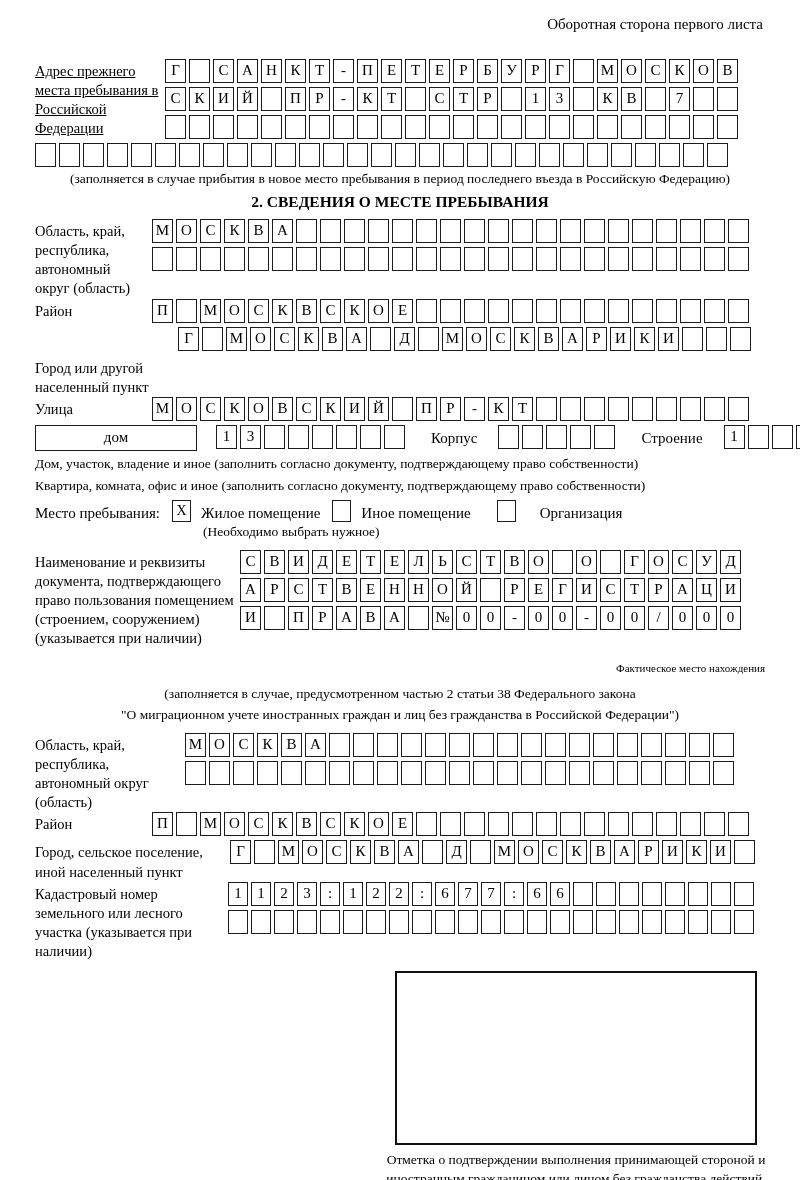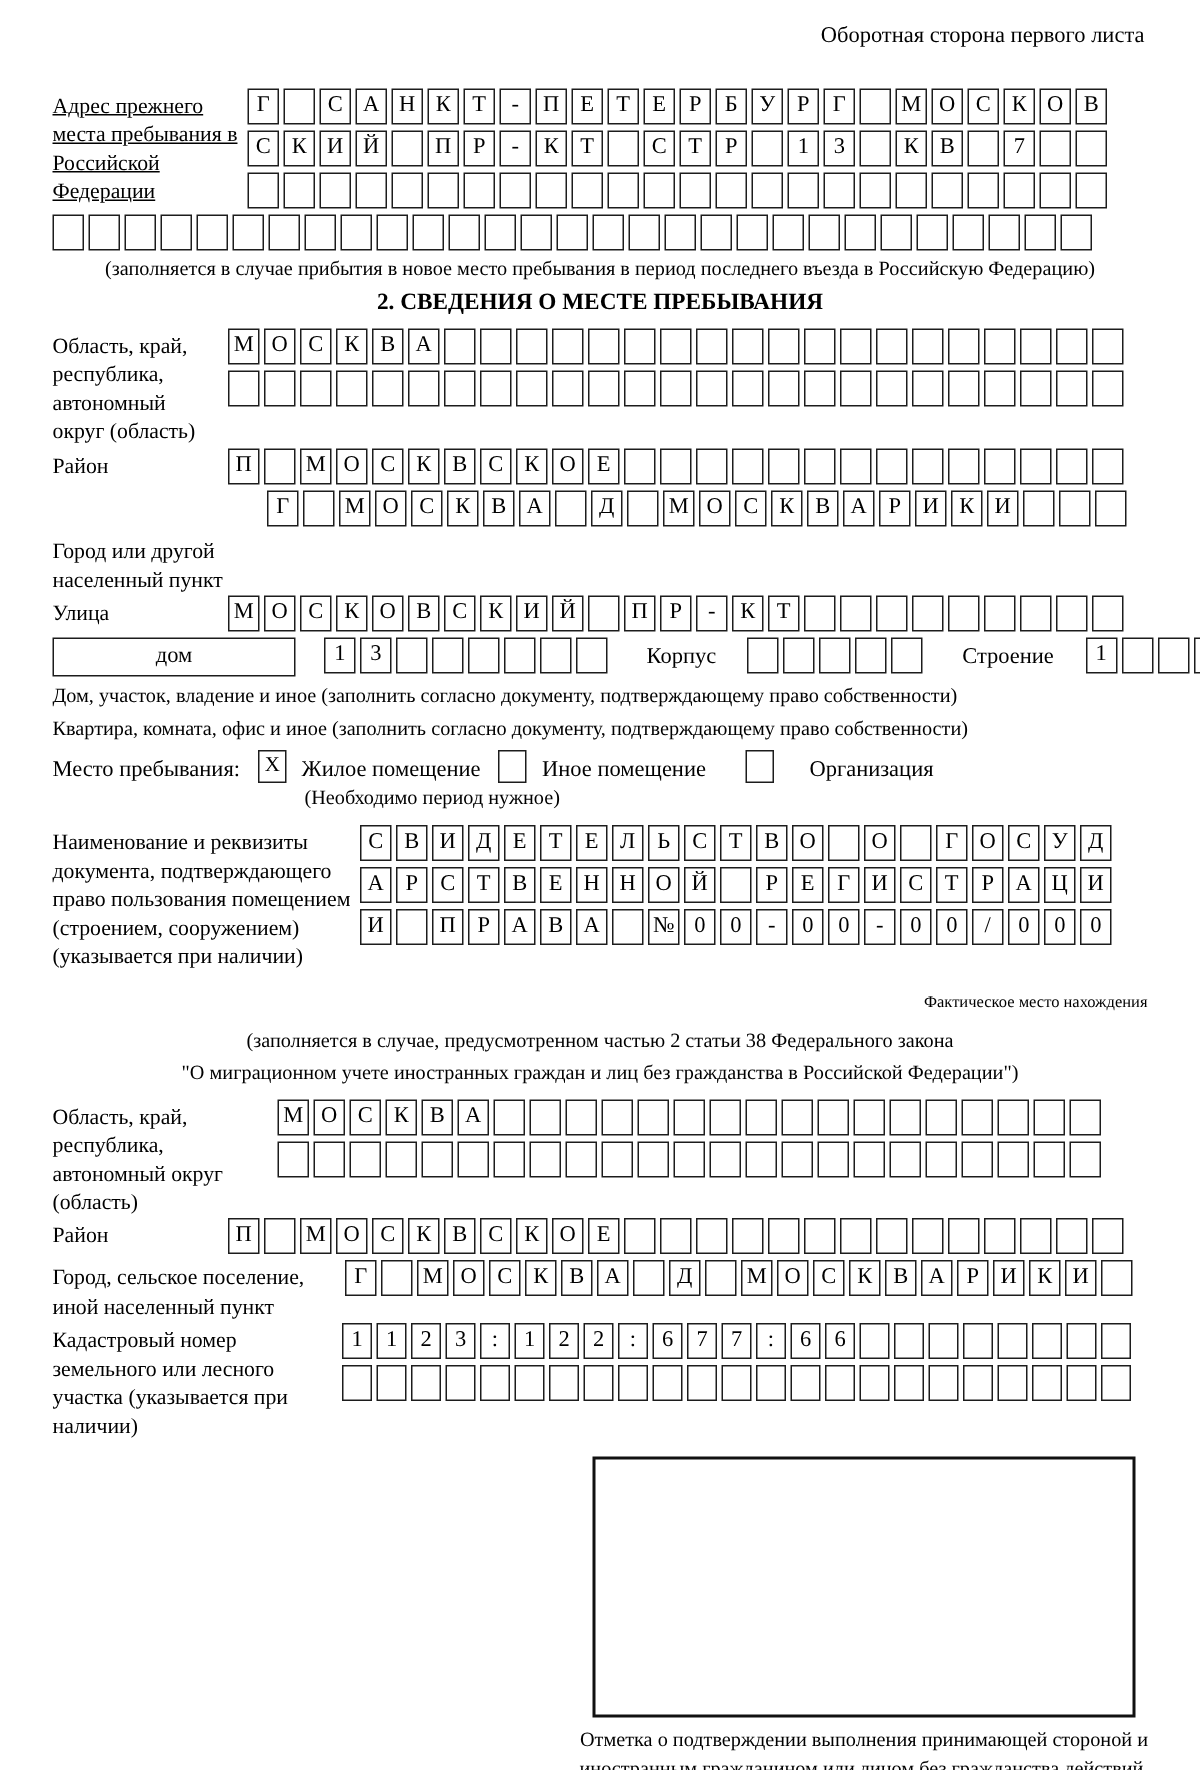--- a/index.html
+++ b/index.html
@@ -109,21 +109,21 @@
 
   <div class="mestorow">
     <span>Место пребывания:</span>
     <span class="checkbox">X</span>
     <span>Жилое помещение</span>
     <span class="checkbox"></span>
     <span>Иное помещение</span>
     <span class="checkbox" style="margin-left:26px;"></span>
     <span style="margin-left:14px;">Организация</span>
   </div>
-  <div class="mnote">(Необходимо период нужное)</div>
+  <div class="mnote">(Необходимо выбрать нужное)</div>
 
   <div class="field">
     <div class="lbl w205">Наименование и реквизиты документа, подтверждающего право пользования помещением (строением, сооружением) (указывается при наличии)</div>
     <div class="rows">
       <div class="boxrow"><span class="cell">С</span><span class="cell">В</span><span class="cell">И</span><span class="cell">Д</span><span class="cell">Е</span><span class="cell">Т</span><span class="cell">Е</span><span class="cell">Л</span><span class="cell">Ь</span><span class="cell">С</span><span class="cell">Т</span><span class="cell">В</span><span class="cell">О</span><span class="cell"></span><span class="cell">О</span><span class="cell"></span><span class="cell">Г</span><span class="cell">О</span><span class="cell">С</span><span class="cell">У</span><span class="cell">Д</span></div>
       <div class="boxrow"><span class="cell">А</span><span class="cell">Р</span><span class="cell">С</span><span class="cell">Т</span><span class="cell">В</span><span class="cell">Е</span><span class="cell">Н</span><span class="cell">Н</span><span class="cell">О</span><span class="cell">Й</span><span class="cell"></span><span class="cell">Р</span><span class="cell">Е</span><span class="cell">Г</span><span class="cell">И</span><span class="cell">С</span><span class="cell">Т</span><span class="cell">Р</span><span class="cell">А</span><span class="cell">Ц</span><span class="cell">И</span></div>
       <div class="boxrow"><span class="cell">И</span><span class="cell"></span><span class="cell">П</span><span class="cell">Р</span><span class="cell">А</span><span class="cell">В</span><span class="cell">А</span><span class="cell"></span><span class="cell">№</span><span class="cell">0</span><span class="cell">0</span><span class="cell">-</span><span class="cell">0</span><span class="cell">0</span><span class="cell">-</span><span class="cell">0</span><span class="cell">0</span><span class="cell">/</span><span class="cell">0</span><span class="cell">0</span><span class="cell">0</span></div>
     </div>
   </div>
 

